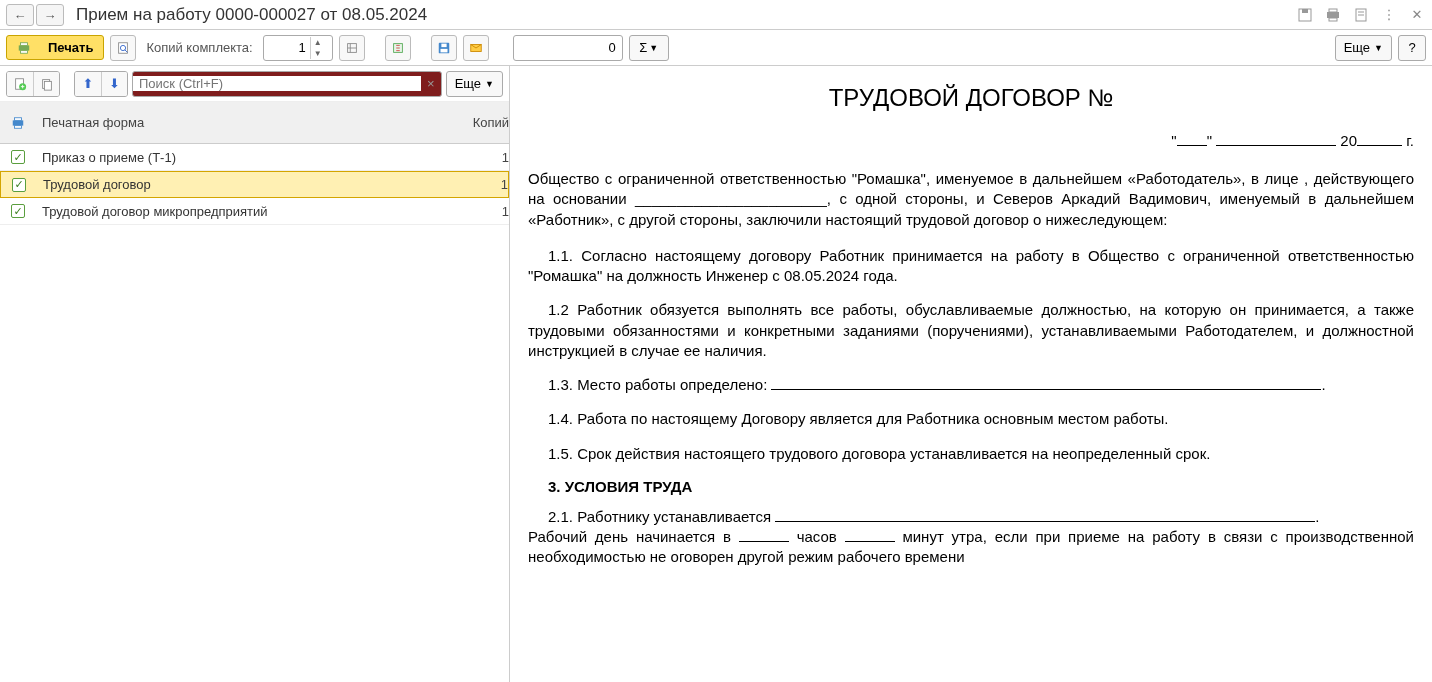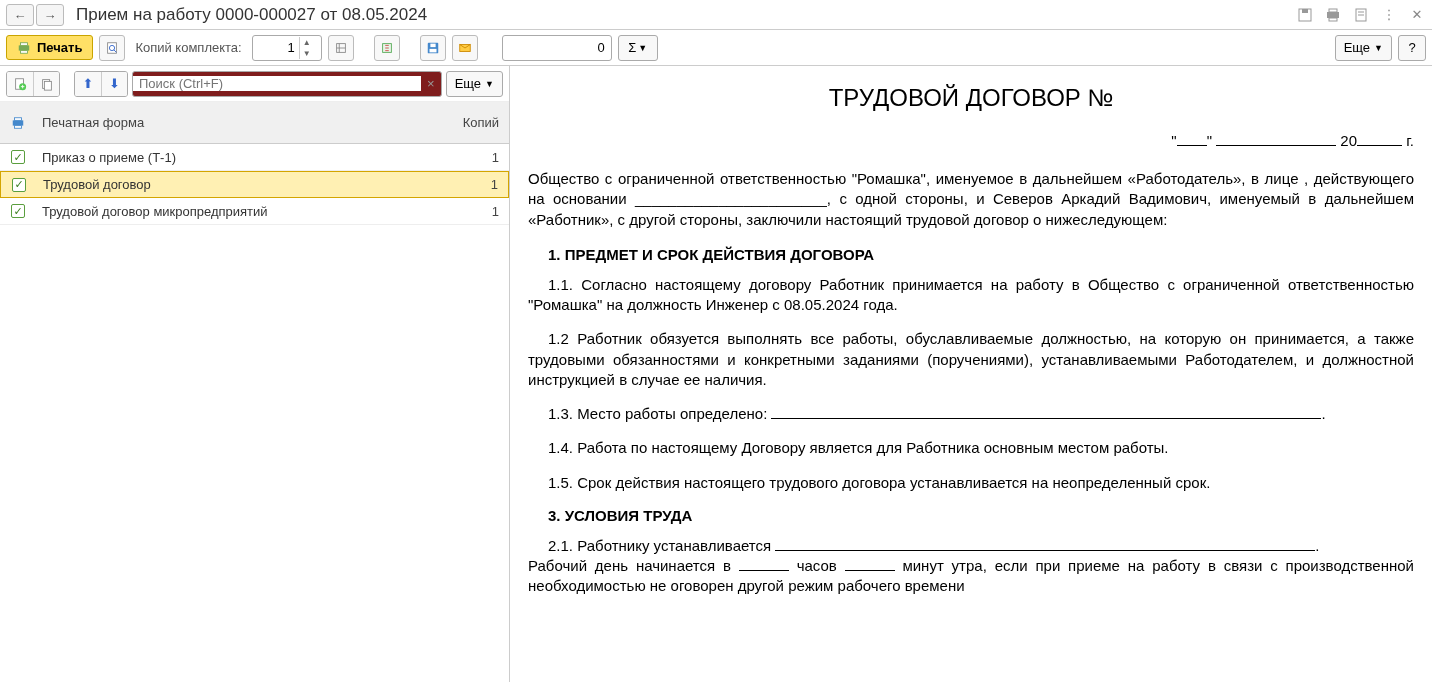--- a/index.html
+++ b/index.html
@@ -8,21 +8,21 @@
 
 .titlebar { display: flex; align-items: center; height: 30px; padding: 0 6px; border-bottom: 1px solid #ccc; }
 .nav-btns { display: flex; gap: 2px; margin-right: 12px; }
 .nav-btn { width: 28px; height: 22px; border: 1px solid #bbb; background: #f5f5f5; border-radius: 3px; display: flex; align-items: center; justify-content: center; cursor: pointer; font-size: 13px; color: #555; }
 .title-text { font-size: 17px; color: #333; flex: 1; }
 .title-icons { display: flex; gap: 10px; align-items: center; color: #888; }
 .title-icons span { cursor: pointer; width: 18px; height: 18px; display: flex; align-items: center; justify-content: center; }
 
 
 .toolbar { display: flex; align-items: center; height: 36px; padding: 4px 6px; border-bottom: 1px solid #ccc; gap: 6px; }
-.btn-print { background: #ffe066; border: 1px solid #c9a400; border-radius: 3px; padding: 4px 10px; display: flex; align-items: center; gap: 6px; font-weight: bold; cursor: pointer; font-size: 13px; }
+.btn-print { background: #ffe066; border: 1px solid #c9a400; border-radius: 3px; padding: 4px 10px; display: flex; align-items: center; gap: 17px; font-weight: bold; cursor: pointer; font-size: 13px; }
 .btn-icon { width: 26px; height: 26px; border: 1px solid #bbb; background: #f8f8f8; border-radius: 3px; display: flex; align-items: center; justify-content: center; cursor: pointer; font-size: 13px; }
 .tb-label { color: #555; margin: 0 4px; }
 .spinner { display: flex; border: 1px solid #aaa; border-radius: 3px; height: 26px; width: 70px; align-items: center; background: #fff; }
 .spinner input { border: none; width: 46px; text-align: right; padding-right: 4px; outline: none; font-size: 13px; }
 .spinner-arrows { display: flex; flex-direction: column; border-left: 1px solid #ccc; }
 .spinner-arrows span { font-size: 8px; line-height: 9px; padding: 1px 3px; cursor: pointer; color: #666; }
 .num-display { border: 1px solid #aaa; border-radius: 3px; height: 26px; width: 110px; display: flex; align-items: center; justify-content: flex-end; padding-right: 6px; background: #fff; }
 .sigma-btn { width: 40px; height: 26px; border: 1px solid #aaa; border-radius: 3px; background: #f8f8f8; display: flex; align-items: center; justify-content: center; cursor: pointer; gap: 2px; }
 .tb-right { margin-left: auto; display: flex; gap: 6px; }
 .more-btn { border: 1px solid #aaa; border-radius: 3px; height: 26px; padding: 0 8px; background: #f8f8f8; display: flex; align-items: center; gap: 4px; cursor: pointer; }
@@ -35,21 +35,21 @@
 .btn-pair { display: flex; border: 1px solid #aaa; border-radius: 3px; overflow: hidden; }
 .btn-pair .half { width: 26px; height: 24px; display: flex; align-items: center; justify-content: center; cursor: pointer; background: #f8f8f8; }
 .btn-pair .half + .half { border-left: 1px solid #ccc; }
 .search-box { flex: 1; border: 1px solid #aaa; border-radius: 3px; height: 26px; display: flex; align-items: center; background: #7f1d1d; }
 .search-box input { border: none; flex: 1; padding: 0 6px; outline: none; color: #999; font-size: 13px; }
 .search-x { padding: 0 6px; color: #999; cursor: pointer; }
 
 .table-head { display: flex; background: #f0f0f0; border-bottom: 1px solid #ccc; height: 42px; align-items: center; }
 .col-icon { width: 36px; display: flex; justify-content: center; }
 .col-name { flex: 1; padding-left: 6px; color: #444; }
-.col-copies { width: 62px; text-align: right; padding-right: 10px; color: #444; }
+.col-copies { width: 62px; text-align: right; color: #444; }
 
 .table-body { overflow-y: auto; }
 .row { display: flex; height: 27px; align-items: center; border-bottom: 1px solid #eee; cursor: pointer; }
 .row .col-name { color: #333; }
 .row.selected { background: #fff0b3; border: 1px solid #d4a500; }
 .check { width: 14px; height: 14px; border: 1px solid #5a9e3e; border-radius: 2px; display: flex; align-items: center; justify-content: center; color: #3a7d1e; font-size: 11px; background: #fff; }
 
 
 .right-panel { flex: 1; overflow-y: auto; padding: 10px 18px 30px 18px; position: relative; }
 .doc-title { text-align: center; font-size: 24px; font-weight: normal; margin: 8px 0 20px; }
@@ -238,21 +238,20 @@
         </div>
       </div>
   </div>
 
   <div class="right-panel">
     <div class="doc-title">ТРУДОВОЙ ДОГОВОР №</div>
     <div class="doc-date">
       <span>"</span><span class="blank-short"></span><span>"</span> <span class="blank-med"></span> <span>20</span><span class="blank-long"></span> <span>г.</span>
     </div>
     <div class="para">Общество с ограниченной ответственностью "Ромашка", именуемое в дальнейшем «Работодатель», в лице , действующего на основании _______________________, с одной стороны, и Северов Аркадий Вадимович, именуемый в дальнейшем «Работник», с другой стороны, заключили настоящий трудовой договор о нижеследующем:</div>
-    <div class="section">1. ПРЕДМЕТ И СРОК ДЕЙСТВИЯ ДОГОВОРА</div>
     <div class="clause">1.1. Согласно настоящему договору Работник принимается на работу в Общество с ограниченной ответственностью "Ромашка" на должность Инженер с 08.05.2024 года.</div>
     <div class="clause">1.2 Работник обязуется выполнять все работы, обуславливаемые должностью, на которую он принимается, а также трудовыми обязанностями и конкретными заданиями (поручениями), устанавливаемыми Работодателем, и должностной инструкцией в случае ее наличия.</div>
     <div class="clause"><span>1.3. Место работы определено: </span><span class="underline-fill"></span>.</div>
     <div class="clause">1.4. Работа по настоящему Договору является для Работника основным местом работы.</div>
     <div class="clause">1.5. Срок действия настоящего трудового договора устанавливается на неопределенный срок.</div>
     <div class="section">3. УСЛОВИЯ ТРУДА</div>
     <div class="clause">
       <span>2.1. Работнику устанавливается </span><span class="underline-fill-sm"></span>.<br>
       <span style="display:block;text-indent:0;text-align:justify;">
         <span>Рабочий день начинается в </span><span class="underline-tiny"></span><span> часов </span><span class="underline-tiny"></span><span> минут утра, если при приеме на работу в связи с производственной необходимостью не оговорен другой режим рабочего времени</span>

